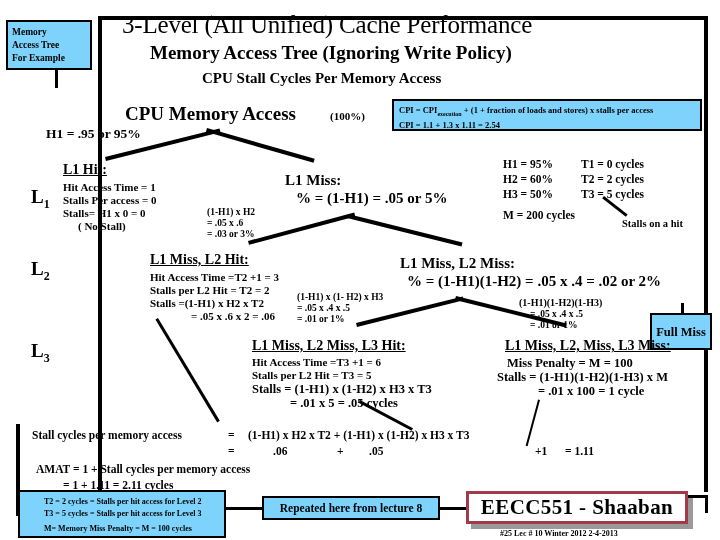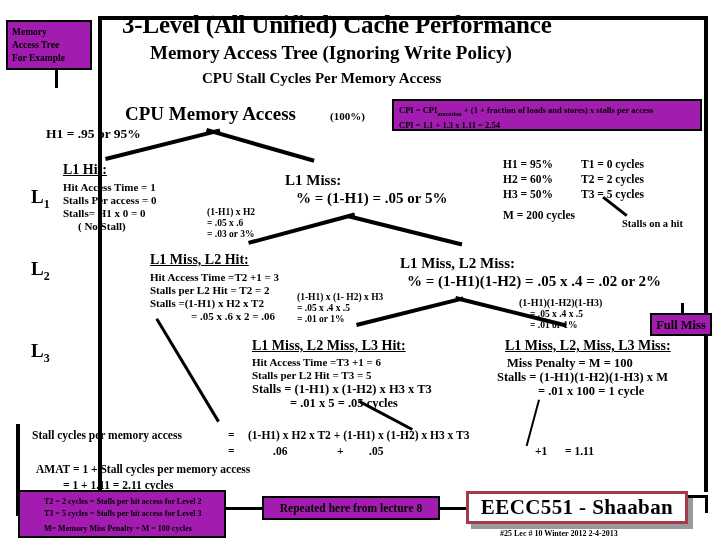--- a/index.html
+++ b/index.html
@@ -7,23 +7,23 @@
   #slide{position:relative;width:720px;height:540px;}
   .abs{position:absolute;}
   .nowrap{white-space:nowrap;}
 
   
   .frame-left{position:absolute;left:98px;top:16px;width:4px;height:476px;background:#000;}
   .frame-top{position:absolute;left:98px;top:16px;width:610px;height:4px;background:#000;}
   .frame-right{position:absolute;left:704px;top:16px;width:4px;height:476px;background:#000;}
   .frame-bottom-left{position:absolute;left:16px;top:424px;width:4px;height:92px;background:#000;}
 
-  .box{position:absolute;border:2px solid #000;background:#a21caf;box-sizing:border-box;}
-
-  .title1{font-size:25px;font-weight:bold;letter-spacing:-.2px;}
+  .box{position:absolute;border:2px solid #000;background:#7dd3fc;box-sizing:border-box;}
+
+  .title1{font-size:25px;font-weight:normal;letter-spacing:-.2px;}
   .title2{font-size:19px;font-weight:bold;}
   .title3{font-size:15px;font-weight:bold;}
 
   .h-cpu{font-size:19px;font-weight:bold;}
   .pct100{font-size:11px;font-weight:bold;}
 
   .lvl{font-size:19px;font-weight:bold;}
   .lvl sub{font-size:12px;}
 
   .node-head{font-size:14px;font-weight:bold;text-decoration:underline;}
@@ -143,21 +143,21 @@
   <div class="line" style="left:456px;top:296px;width:114px;height:4px;transform:rotate(14deg);"></div>
 
   <div class="abs mini nowrap" style="left:297px;top:292px;">(1-H1) x (1- H2) x H3</div>
   <div class="abs mini nowrap" style="left:297px;top:303px;">=    .05 x .4 x .5</div>
   <div class="abs mini nowrap" style="left:297px;top:314px;">= .01 or 1%</div>
 
   <div class="abs mini2 nowrap" style="left:519px;top:297px;">(1-H1)(1-H2)(1-H3)</div>
   <div class="abs mini nowrap" style="left:530px;top:309px;">=   .05 x .4 x .5</div>
   <div class="abs mini nowrap" style="left:530px;top:320px;">= .01 or 1%</div>
 
-  <div class="box" style="left:650px;top:313px;width:62px;height:23px;display:flex;align-items:center;justify-content:center;">
+  <div class="box" style="left:650px;top:313px;width:62px;height:37px;display:flex;align-items:center;justify-content:center;">
     <span class="node-line-md">Full Miss</span>
   </div>
   <div class="conn" style="left:681px;top:303px;width:3px;height:12px;"></div>
 
   <div class="abs node-head nowrap" style="left:252px;top:338px;">L1  Miss, L2  Miss, L3  Hit:</div>
   <div class="abs node-line nowrap" style="left:252px;top:356px;">Hit Access Time =T3 +1 = 6</div>
   <div class="abs node-line nowrap" style="left:252px;top:369px;">Stalls per L2 Hit = T3 = 5</div>
   <div class="abs node-line-md nowrap" style="left:252px;top:382px;">Stalls =  (1-H1) x (1-H2) x H3 x  T3</div>
   <div class="abs node-line-md nowrap" style="left:290px;top:396px;">= .01 x 5 =  .05 cycles</div>
 

